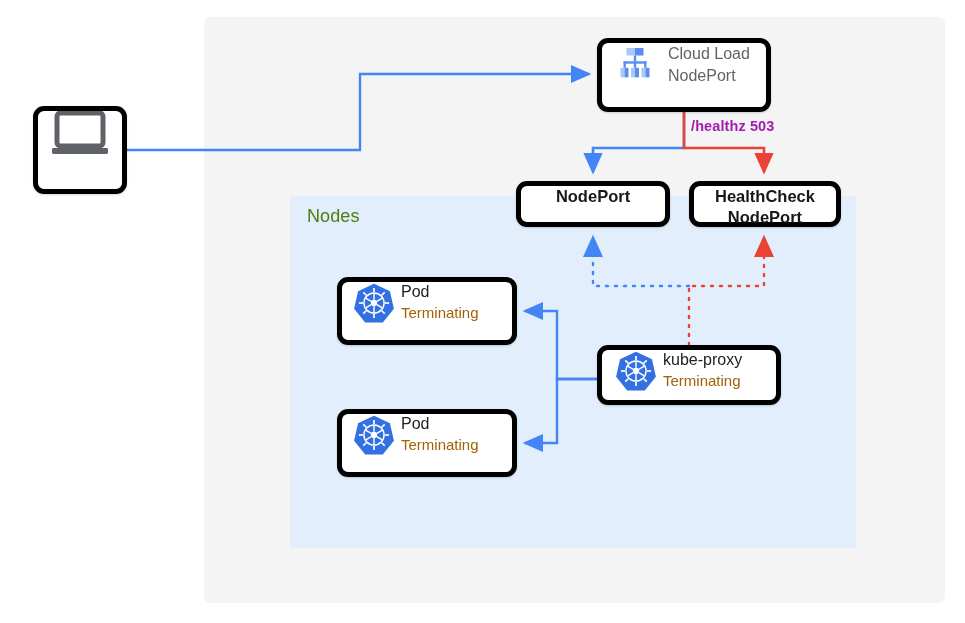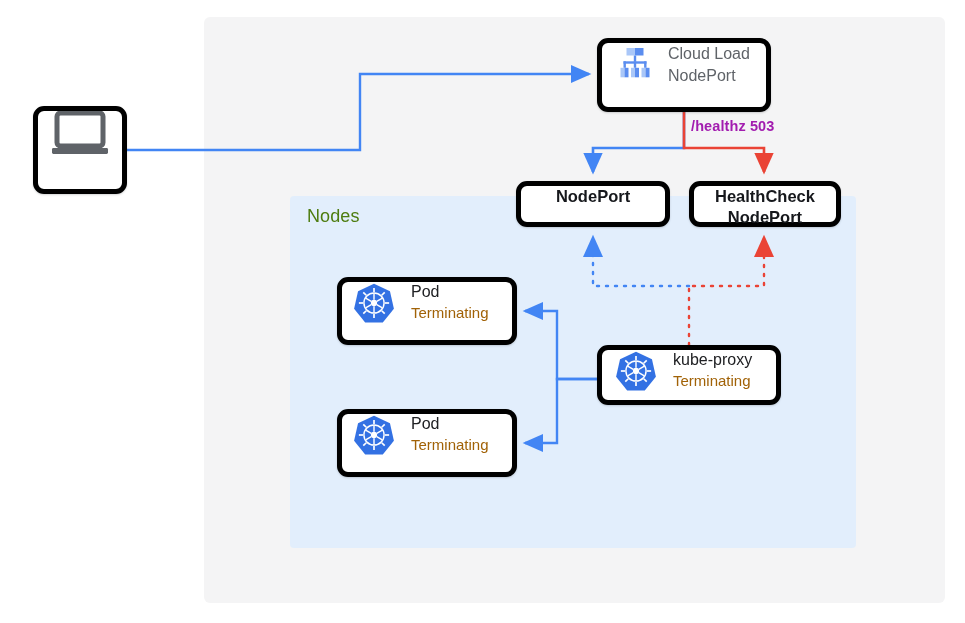--- a/index.html
+++ b/index.html
@@ -103,21 +103,21 @@
     text-align: center;
     line-height: 21px;
   }
 
   
   .card-pod1 { left: 337px; top: 277px; width: 180px; height: 68px; padding-left: 11px; }
   .card-pod2 { left: 337px; top: 409px; width: 180px; height: 68px; padding-left: 11px; }
   .card-kubeproxy { left: 597px; top: 345px; width: 184px; height: 60px; padding-left: 13px; }
 
   .k8s-icon { width: 42px; height: 42px; flex: none; display:block; }
-  .pod-text { margin-left: 16px; }
+  .pod-text { margin-left: 6px; }
   .pod-title {
     font-size: 16px;
     color: #202124;
     line-height: 20px;
   }
   .pod-sub {
     font-size: 15px;
     color: #a16207;
     line-height: 21px;
   }

